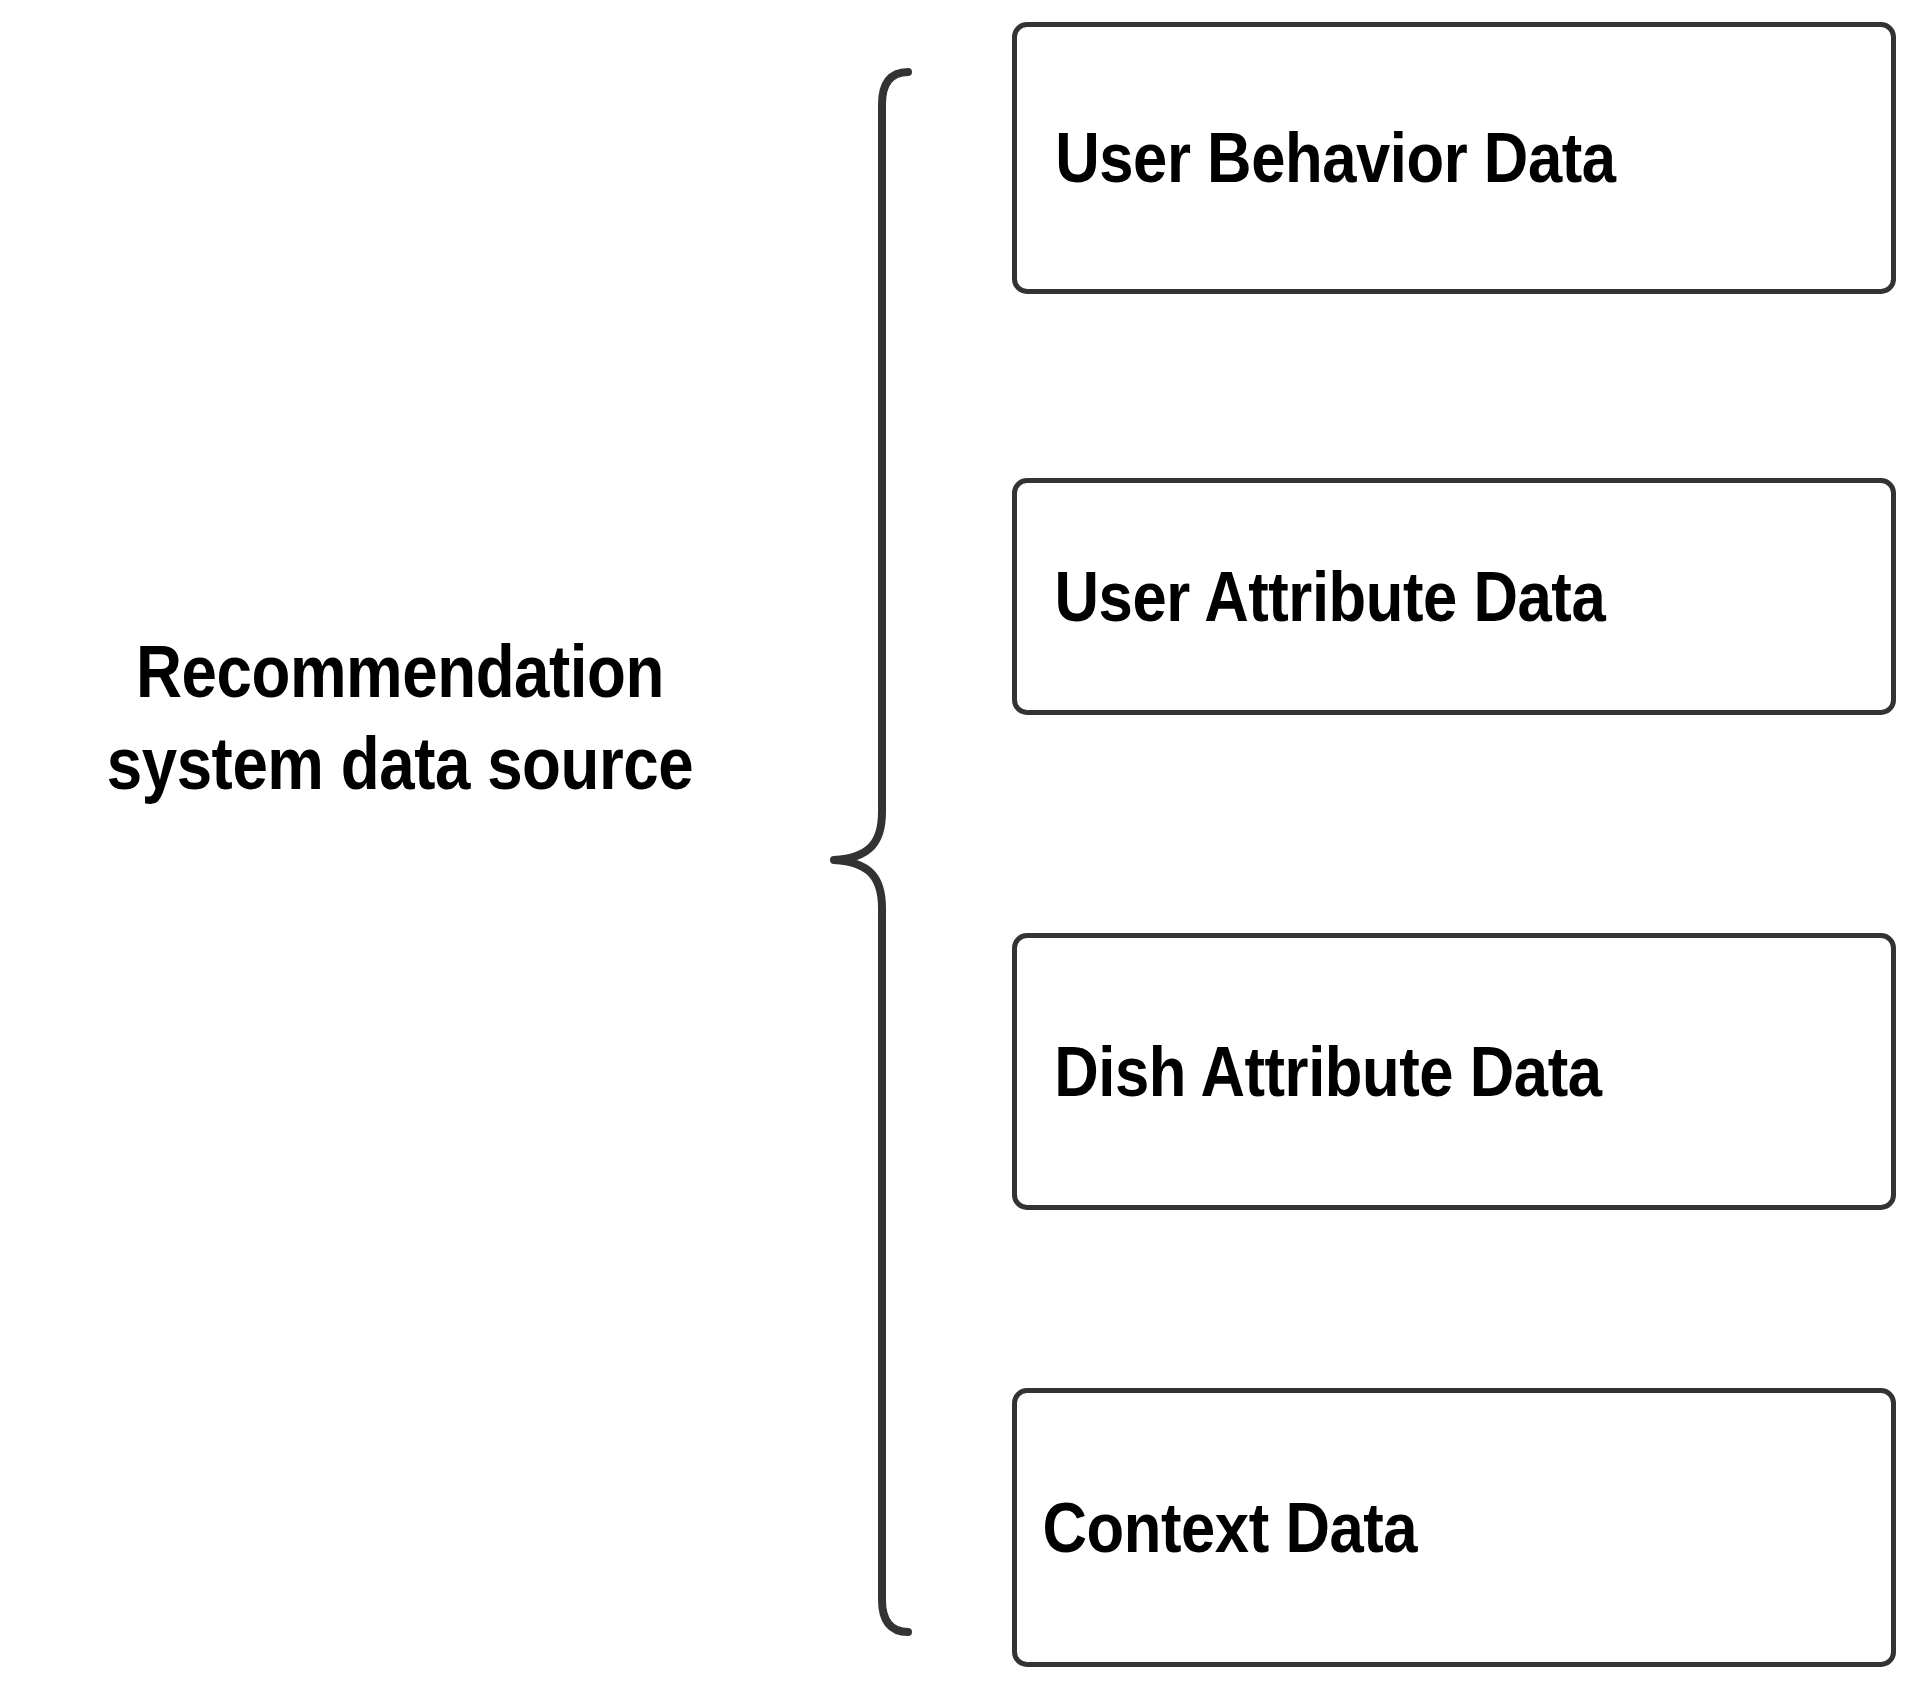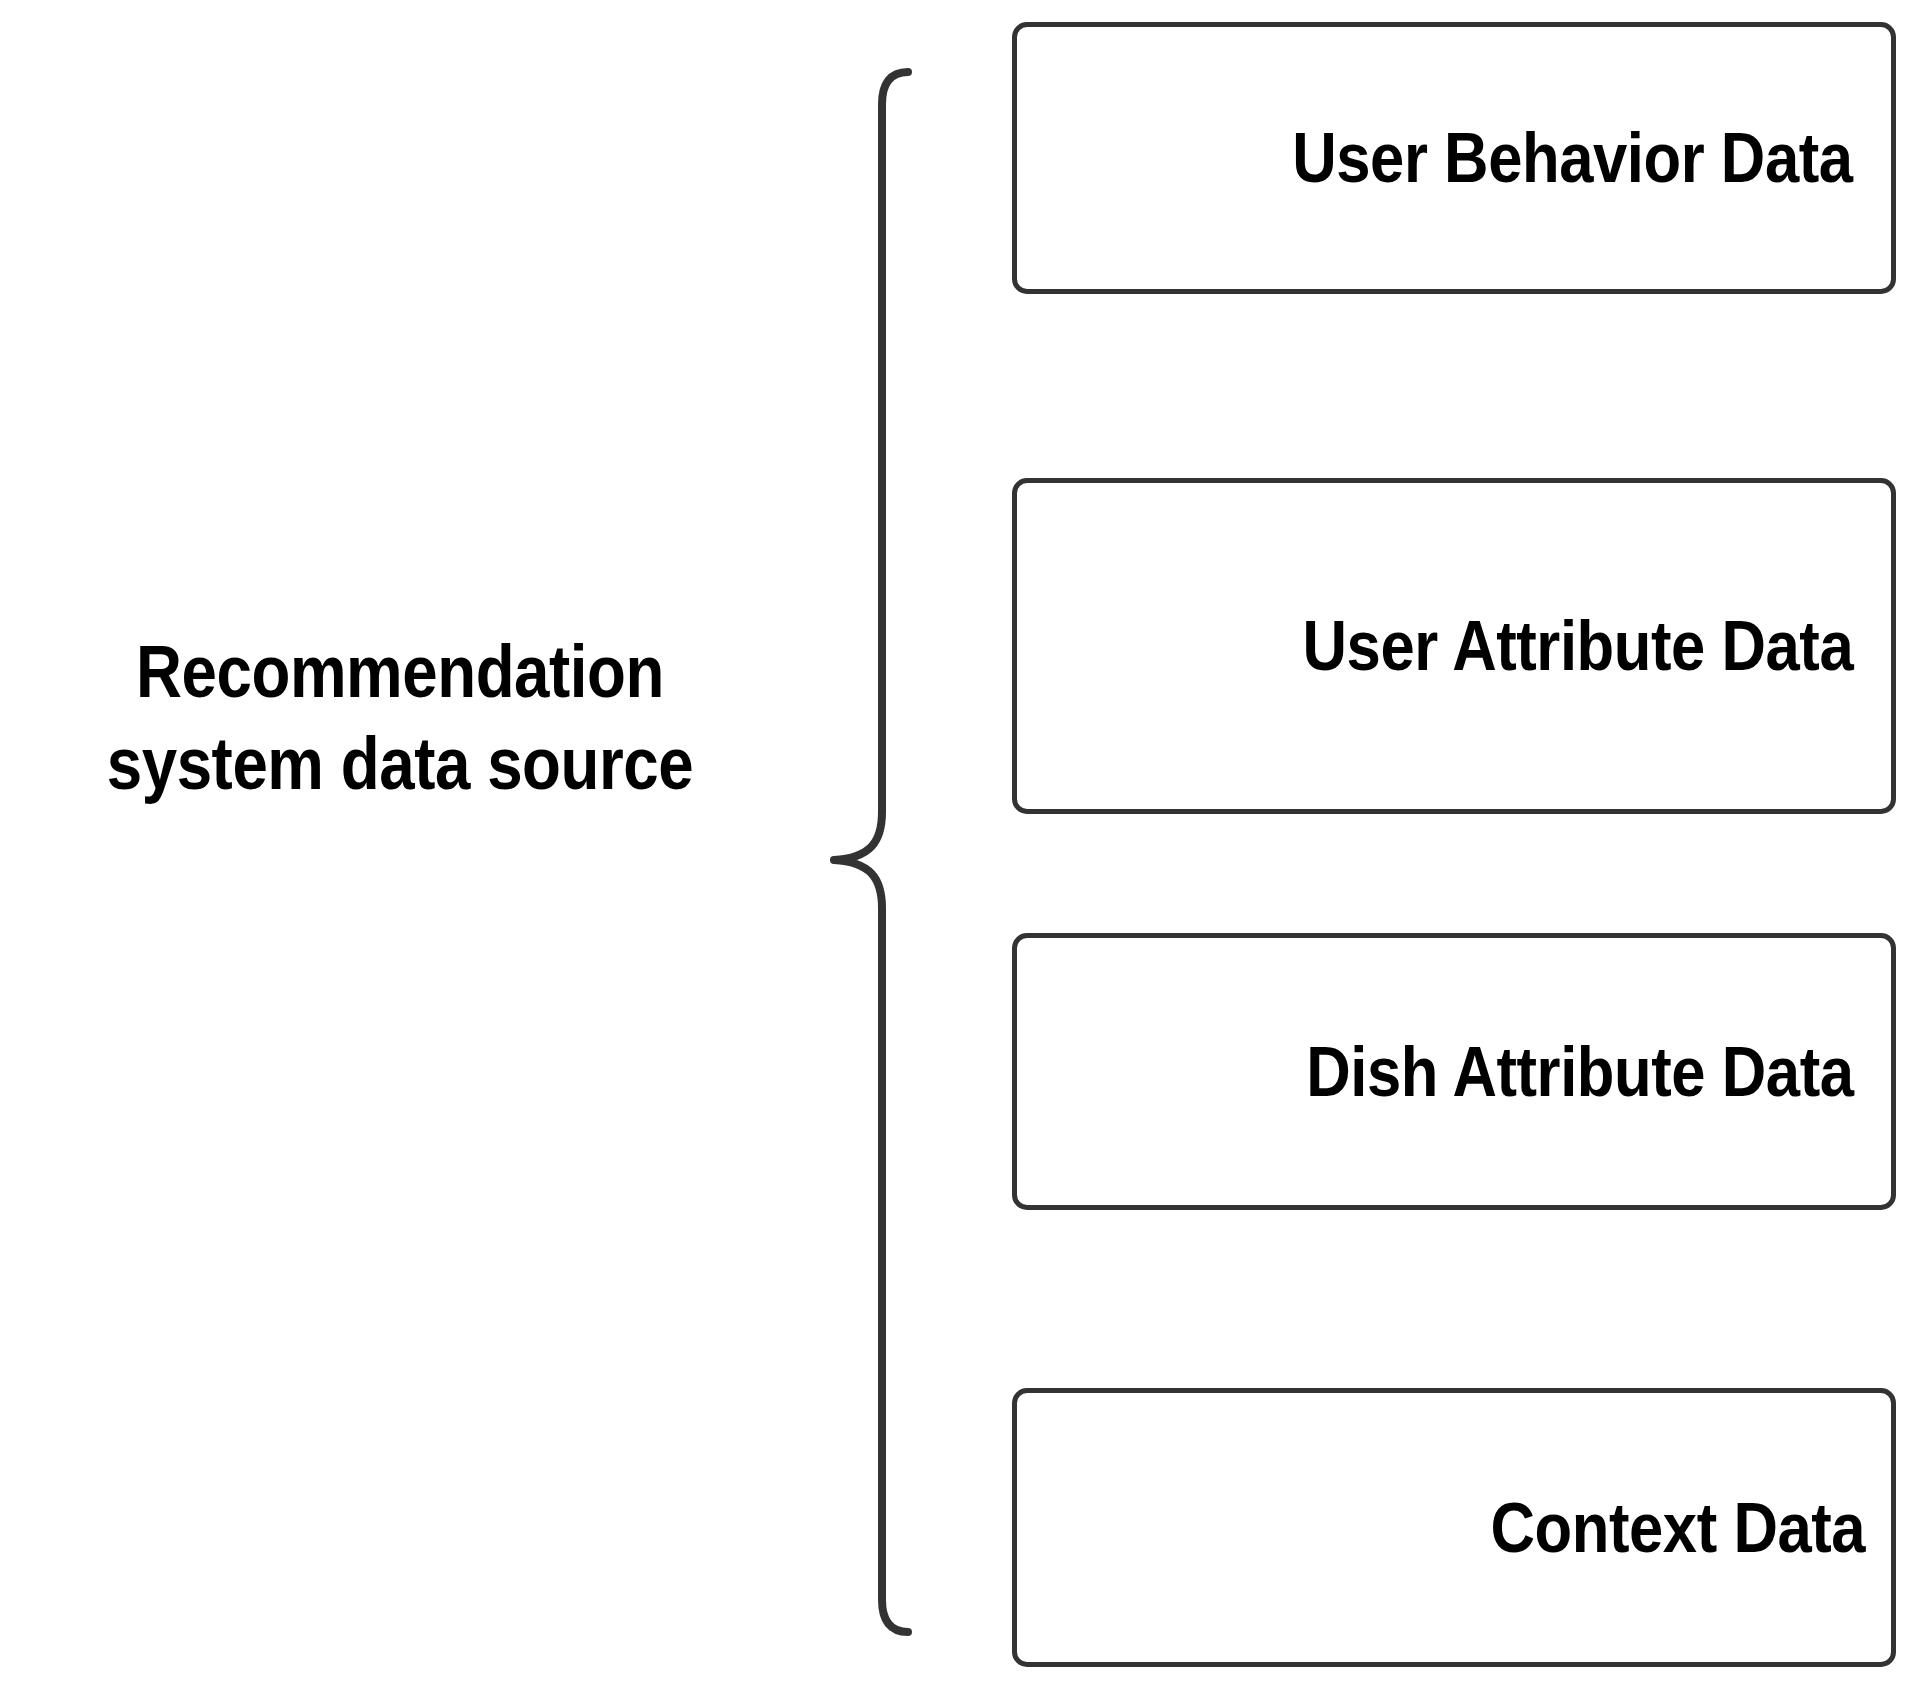--- a/index.html
+++ b/index.html
@@ -57,35 +57,35 @@
   .node-box {
     position: absolute;
     left: 1012px;
     width: 884px;
     box-sizing: border-box;
     background: #ffffff;
     border: 5px solid #333333;
     border-radius: 15px;
     display: flex;
     align-items: center;
-    justify-content: flex-end;
+    justify-content: flex-start;
   }
   .node-box .node-label {
     color: #000000;
     font-weight: bold;
     font-size: 70px;
     line-height: 1;
     letter-spacing: -0.5px;
     white-space: nowrap;
     transform: scaleX(0.88);
     display: block;
   }
 
   #box-user-behavior  { top: 22px;   height: 272px; }
-  #box-user-attribute { top: 478px;  height: 336px; }
+  #box-user-attribute { top: 478px;  height: 237px; }
   #box-dish-attribute { top: 933px;  height: 277px; }
   #box-context        { top: 1388px; height: 279px; }
 </style>
 </head>
 <body>
 
 <div id="canvas">
 
   <div id="source-label">
     <span class="line">Recommendation</span>

